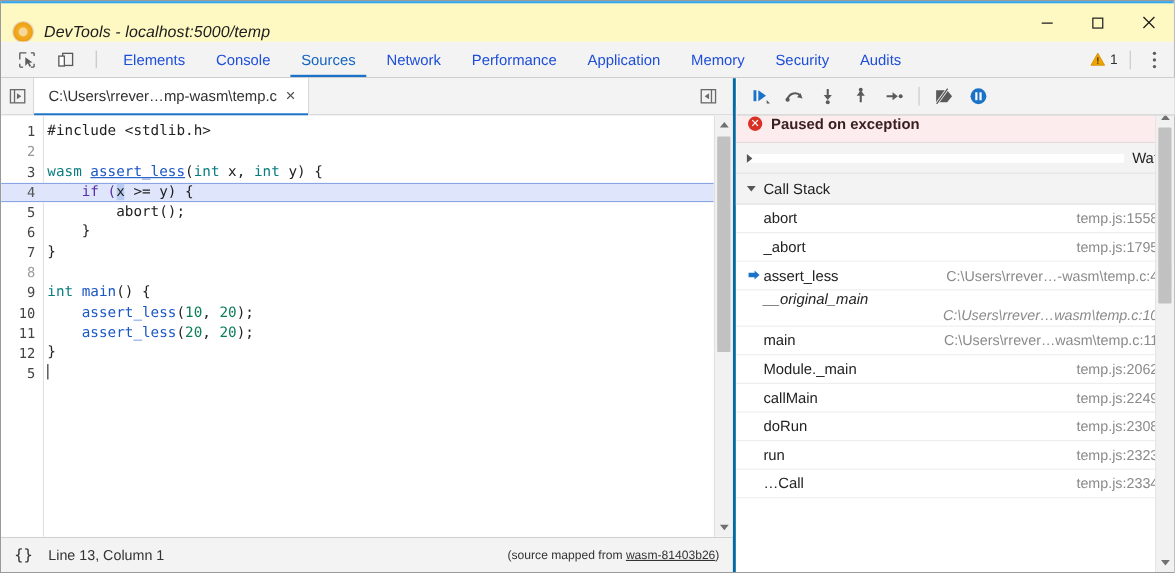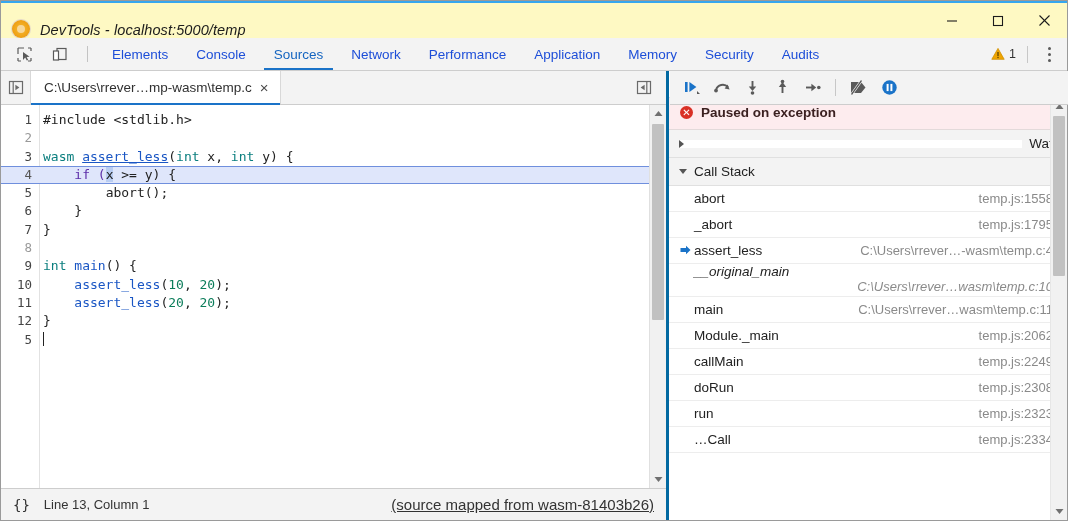--- a/index.html
+++ b/index.html
@@ -115,21 +115,21 @@
     position: relative; display: flex; flex-direction: column; justify-content: space-between;
   }
   .vsbtn { height: 17px; display: flex; align-items: center; justify-content: center; }
   .vsthumb { position: absolute; left: 2px; right: 2px; background: #c1c1c1; border-radius: 1px; }
   
   .statusbar {
     height: 32px; flex: 0 0 32px; background: #f3f3f3; border-top: 1px solid #cdcdcd;
     display: flex; align-items: center; padding: 0 12px 0 12px; font-size: 13px; color: #333;
   }
   .sb-braces { font-family: "DejaVu Sans Mono", monospace; font-size: 14px; color: #333; margin-right: 14px; }
-  .sb-right { margin-left: auto; color: #333; font-size: 15px; text-decoration: underline; }
+  .sb-right { margin-left: auto; color: #333; font-size: 11px; }
   .sb-link { color: #333; text-decoration: underline; }
   
   .right { flex: 1 1 auto; display: flex; flex-direction: column; min-width: 0; background: #fff; position: relative; }
   .pause-row {
     height: 27px; flex: 0 0 27px; display: flex; align-items: center; gap: 8px;
     padding-left: 11px; border-bottom: 1px solid #e0e0e0; font-size: 13.5px; color: #222;
   }
   .ckbox {
     width: 13px; height: 13px; border: 1px solid #707070; background: #f5f5f5; border-radius: 2px;
     display: flex; align-items: center; justify-content: center; flex: 0 0 13px;

